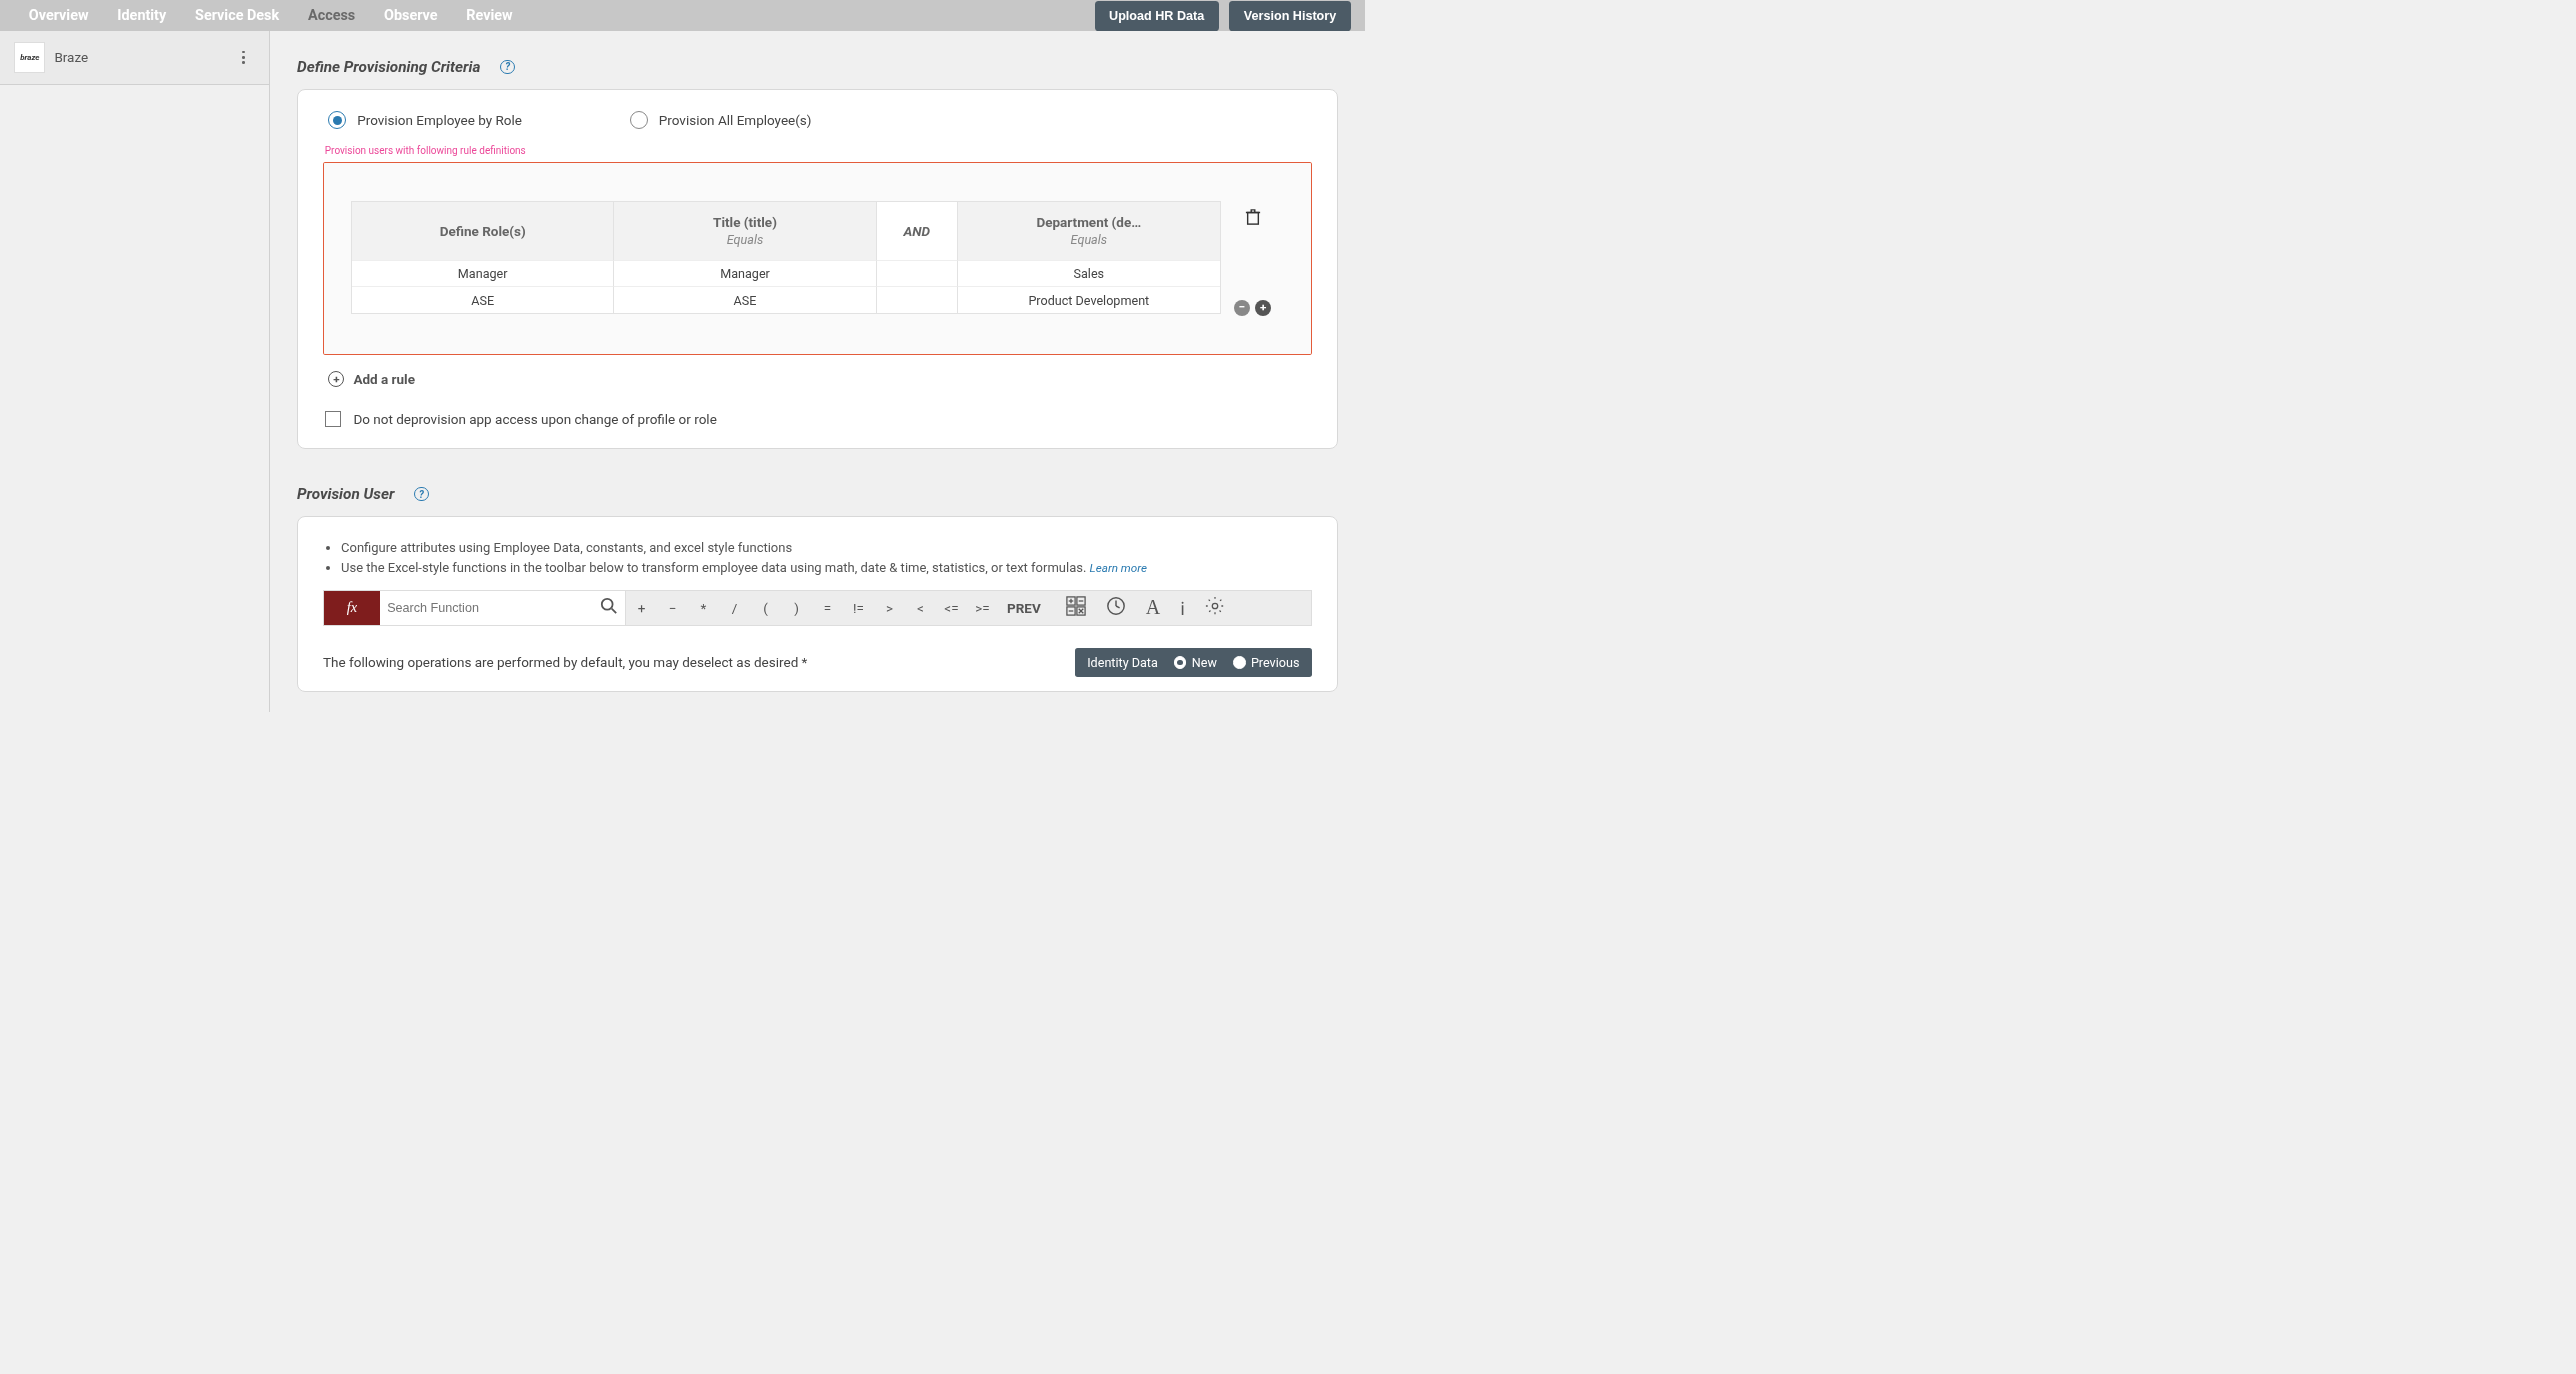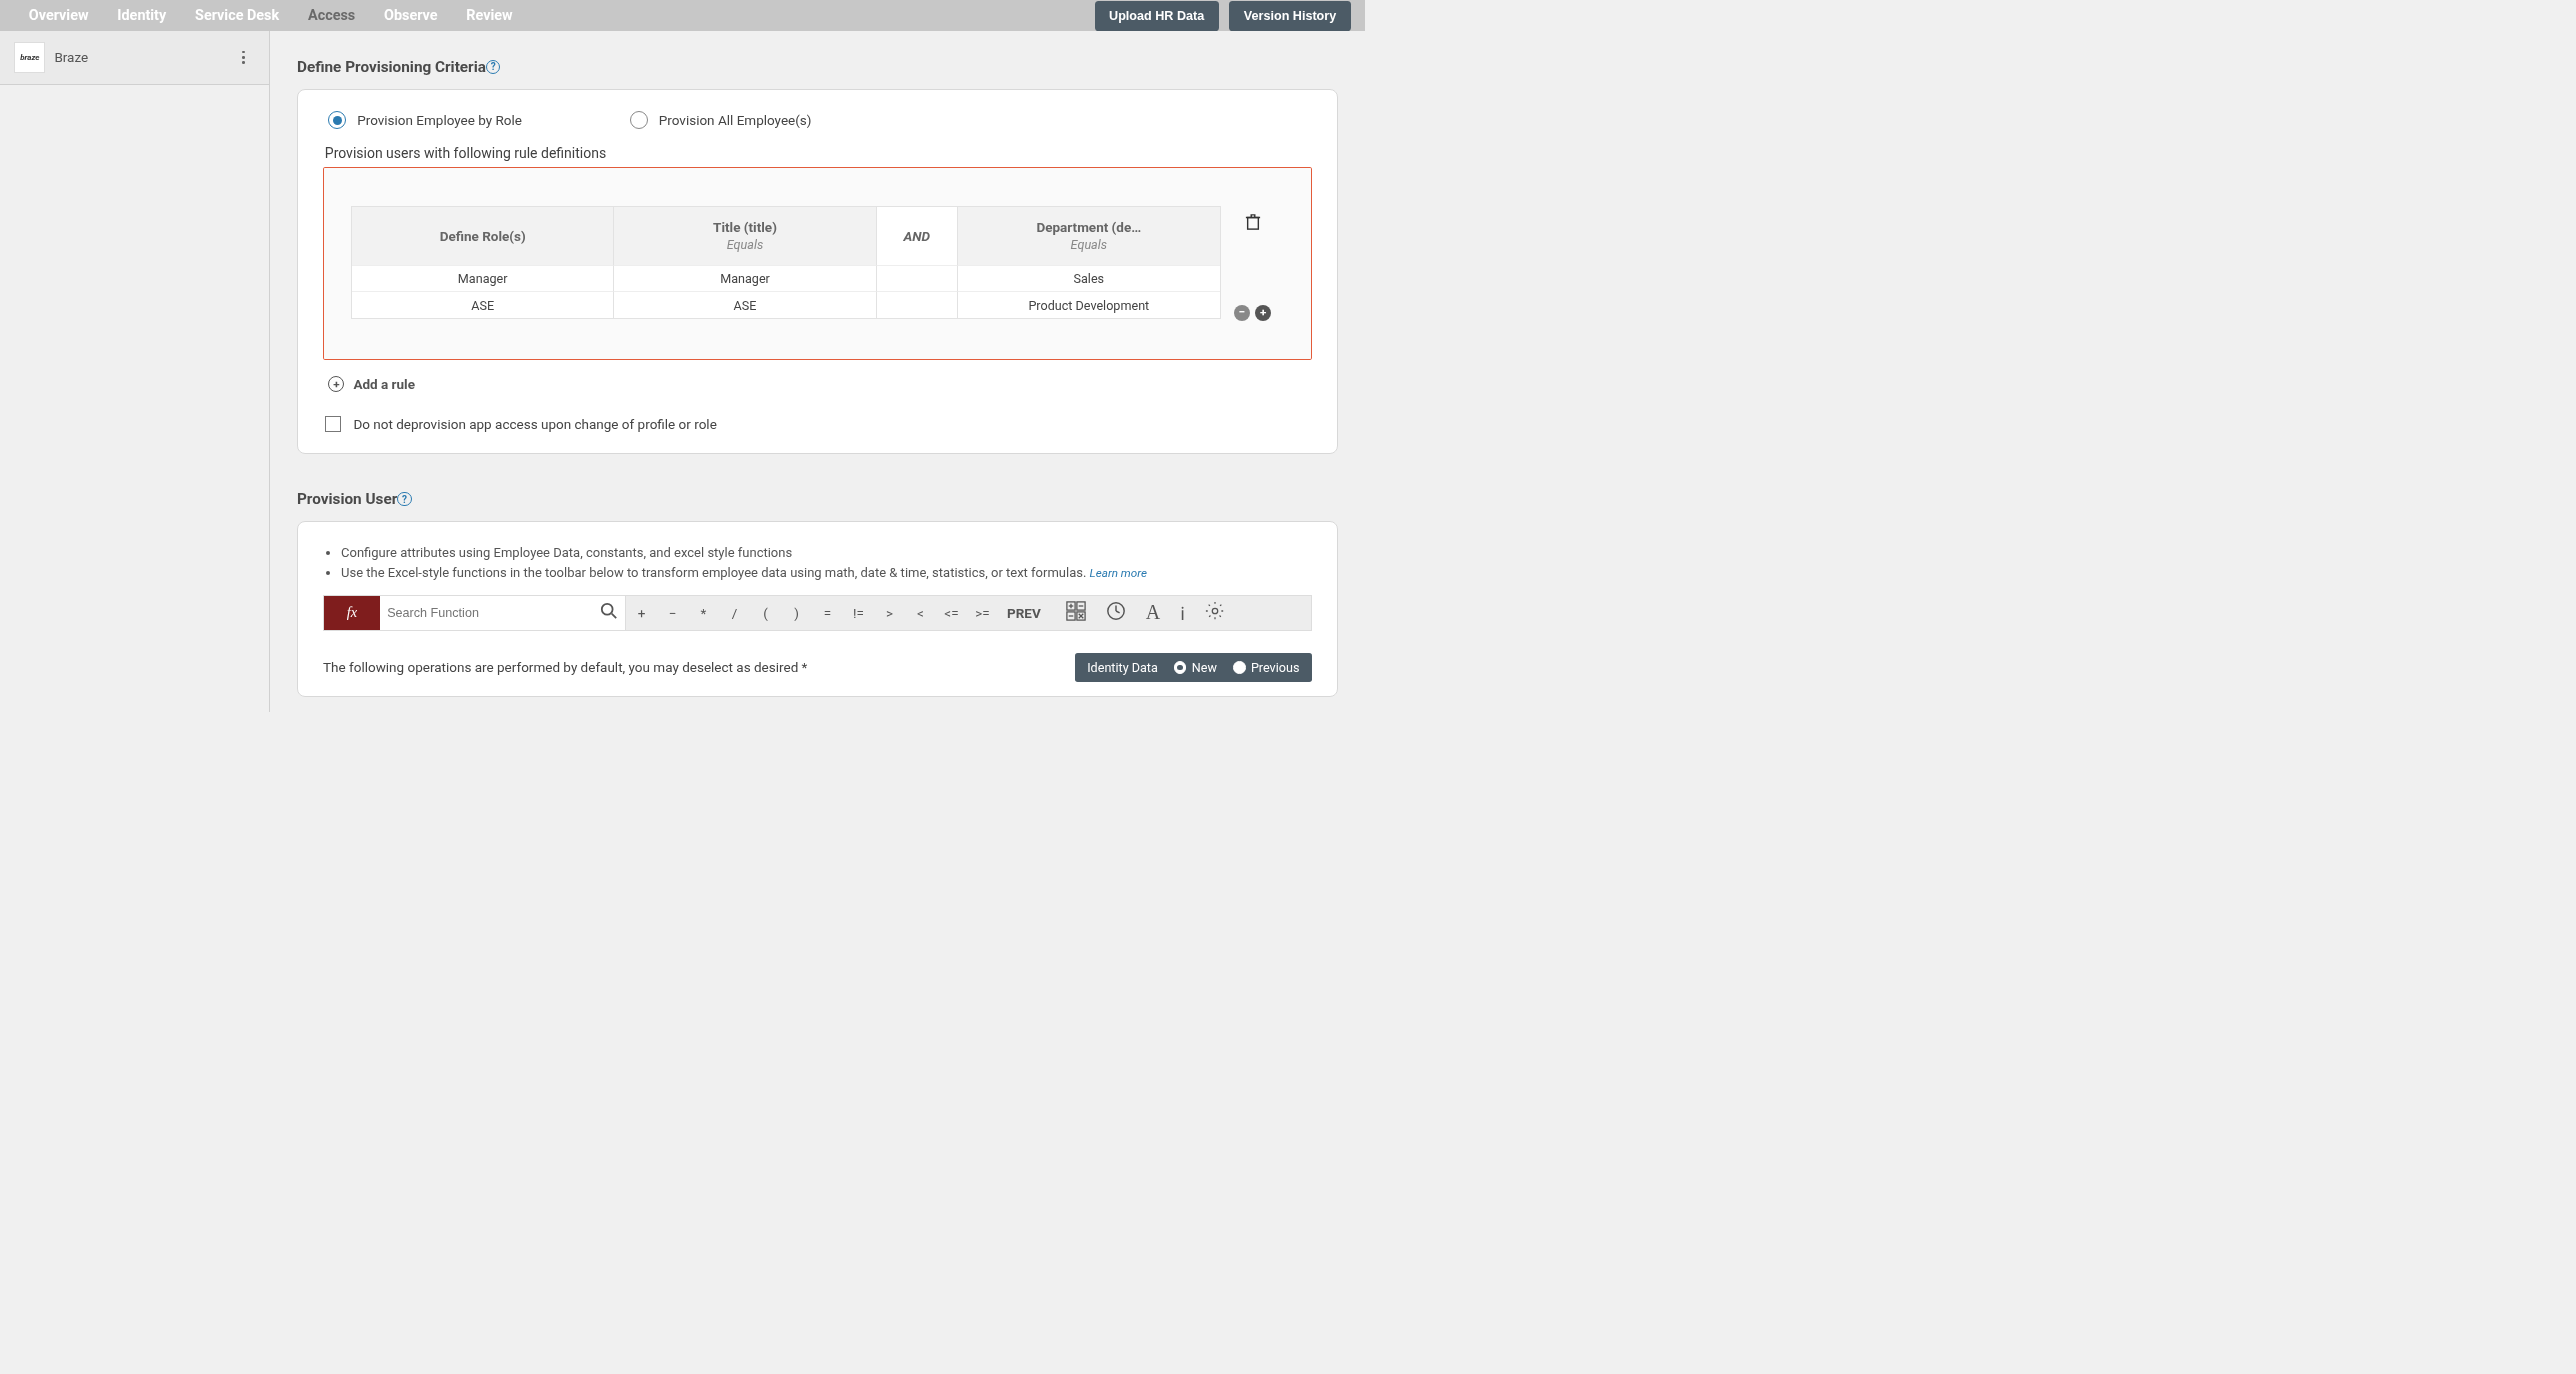--- a/index.html
+++ b/index.html
@@ -122,21 +122,21 @@
     flex: 1;
     padding: 27px 27px 0 27px;
     overflow: auto;
   }
 
   .section-title {
     font-size: 15.3px;
     font-weight: 700;
     color: #4a4a4a;
     margin-bottom: 12.6px;
-    display:flex; align-items:center; gap:0;
+    display:flex; align-items:center; gap:20px;font-style:italic;
   }
   .help-icon {
     width:14.4px; height:14.4px; border:1.3px solid #2a7ab0; border-radius:50%;
     display:inline-flex; align-items:center; justify-content:center;
     font-size:10px; color:#2a7ab0; font-weight:700;
   }
 
   .panel {
     border: 0.9px solid #d8d8d8;
     background: #fff;
@@ -157,21 +157,21 @@
     width:18px; height:18px; border:1.8px solid #888; border-radius:50%;
     display:flex; align-items:center; justify-content:center;
   }
   .radio-item.selected .radio-outer { border-color:#2a7ab0; }
   .radio-inner {
     width:9px; height:9px; border-radius:50%; background:#2a7ab0; display:none;
   }
   .radio-item.selected .radio-inner { display:block; }
 
   .subhead {
-    font-size:14px; color:#404040; margin: 9px 0 5.4px 1.8px;
+    font-size:10px; color:#ec4899; margin: 9px 0 5.4px 1.8px;
   }
 
   .rules-highlight {
     border: 1.8px solid #e35b3a;
     border-radius: 1.8px;
     padding: 38px 27px 40px 27px;
     position: relative;
     background: #fafafa;
   }
 

